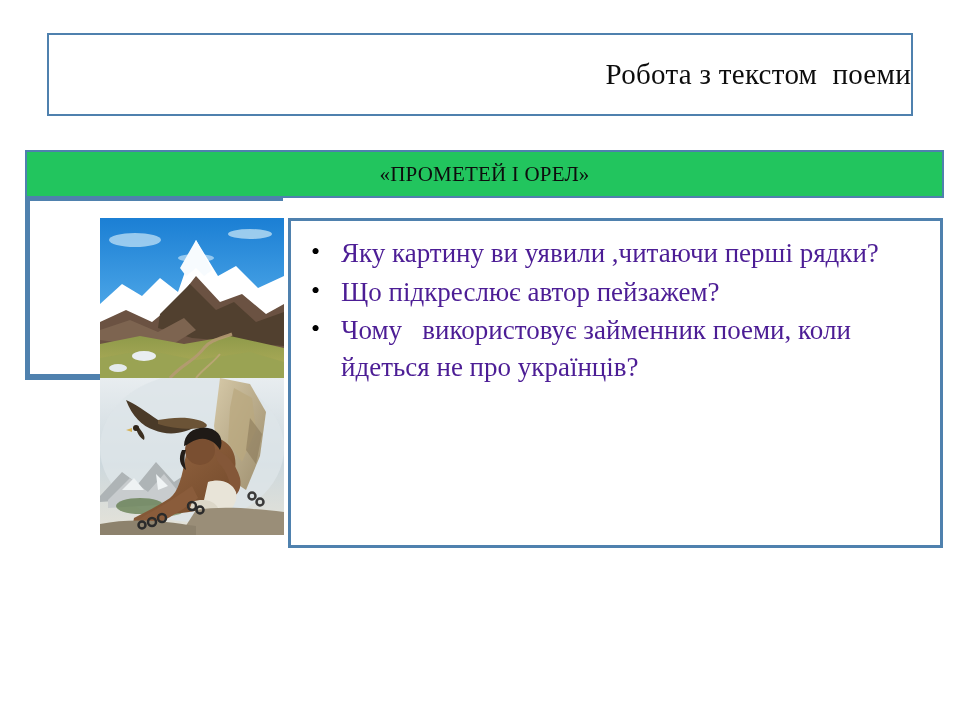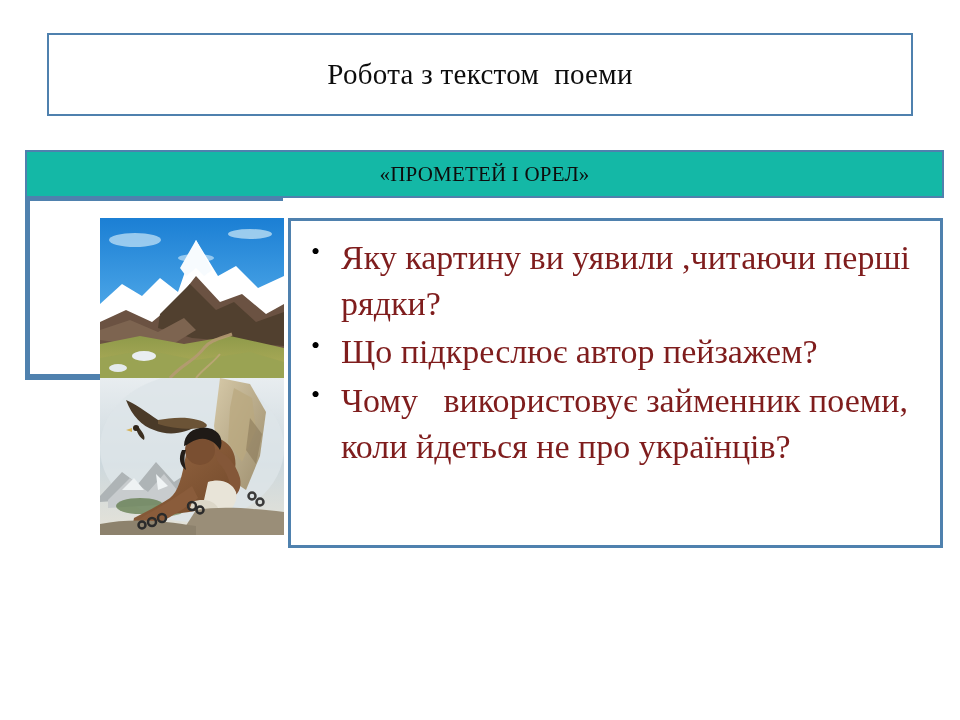--- a/index.html
+++ b/index.html
@@ -26,40 +26,40 @@
     position: absolute;
     left: 47px;
     top: 33px;
     width: 866px;
     height: 83px;
     border: 2px solid #4F81AE;
     background: #ffffff;
     box-sizing: border-box;
     display: flex;
     align-items: center;
-    justify-content: center;
+    justify-content: flex-end;
   }
   .title-text {
     font-size: 29px;
     line-height: 1.1;
     letter-spacing: 0.3px;
     color: #0d0d0d;
     white-space: pre;
     text-align: center;
   }
 
   
   .subtitle-box {
     position: absolute;
     left: 25px;
     top: 150px;
     width: 919px;
     height: 48px;
     border: 2px solid #4F81AE;
-    background: #14b8a6;
+    background: #22c55e;
     box-sizing: border-box;
     display: flex;
     align-items: center;
     justify-content: center;
   }
   .subtitle-text {
     font-size: 21px;
     letter-spacing: 0.2px;
     color: #0d0d0d;
     white-space: pre;
@@ -111,23 +111,23 @@
     box-sizing: border-box;
   }
   .bullet-list {
     list-style: none;
     margin: 0;
     padding: 14px 12px 0 14px;
   }
   .bullet-item {
     position: relative;
     padding-left: 36px;
-    font-size: 34px;
+    font-size: 27px;
     line-height: 1.36;
-    color: #7f1d1d;
+    color: #4c1d95;
     margin-bottom: 2px;
     white-space: pre-wrap;
   }
   .bullet-item::before {
     content: "\2022";
     position: absolute;
     left: 6px;
     top: -1px;
     font-size: 26px;
     line-height: 1.36;

